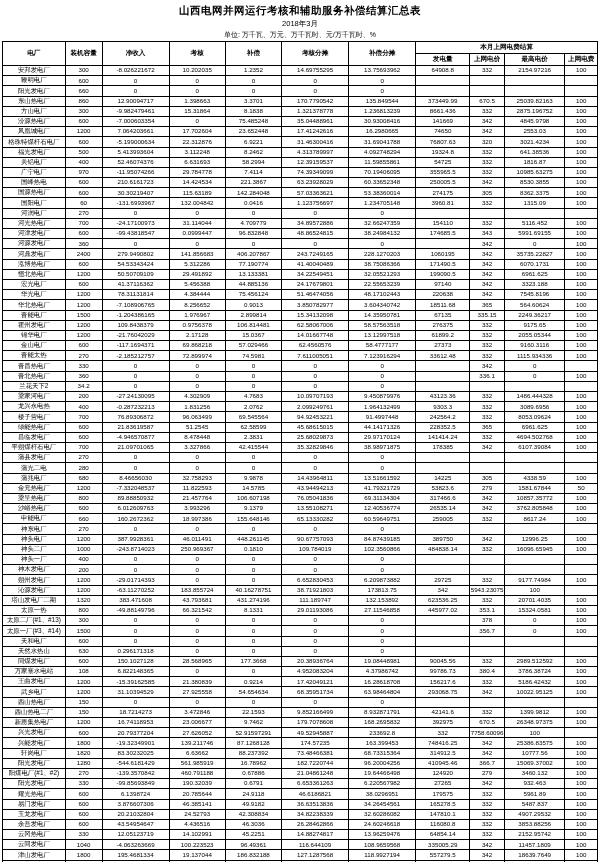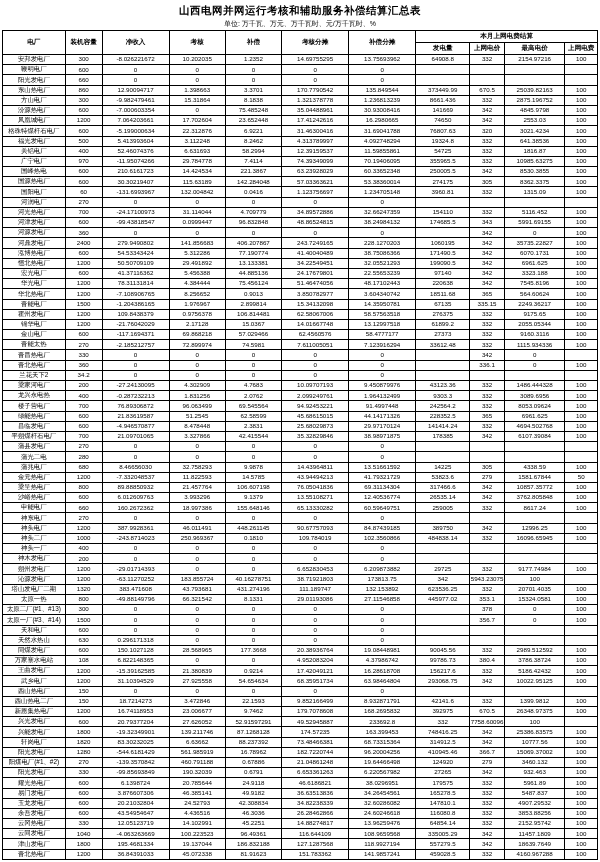--- a/index.html
+++ b/index.html
@@ -54,20 +54,21 @@
   .grp{font-weight:bold;font-size:6.6px;}
   .wm{
     position:relative;
   }
 </style>
 </head>
 <body>
 
 <div class="sheet">
   <div class="title">山西电网并网运行考核和辅助服务补偿结算汇总表</div>
+  <div class="subtitle">2018年3月</div>
   <div class="unitline">单位: 万千瓦、万元、万千瓦时、元/万千瓦时、%</div>
 
   <div class="wm">
   <table>
     <colgroup>
       <col style="width:58px">
       <col style="width:34px">
       <col style="width:62px">
       <col style="width:52px">
       <col style="width:52px">

